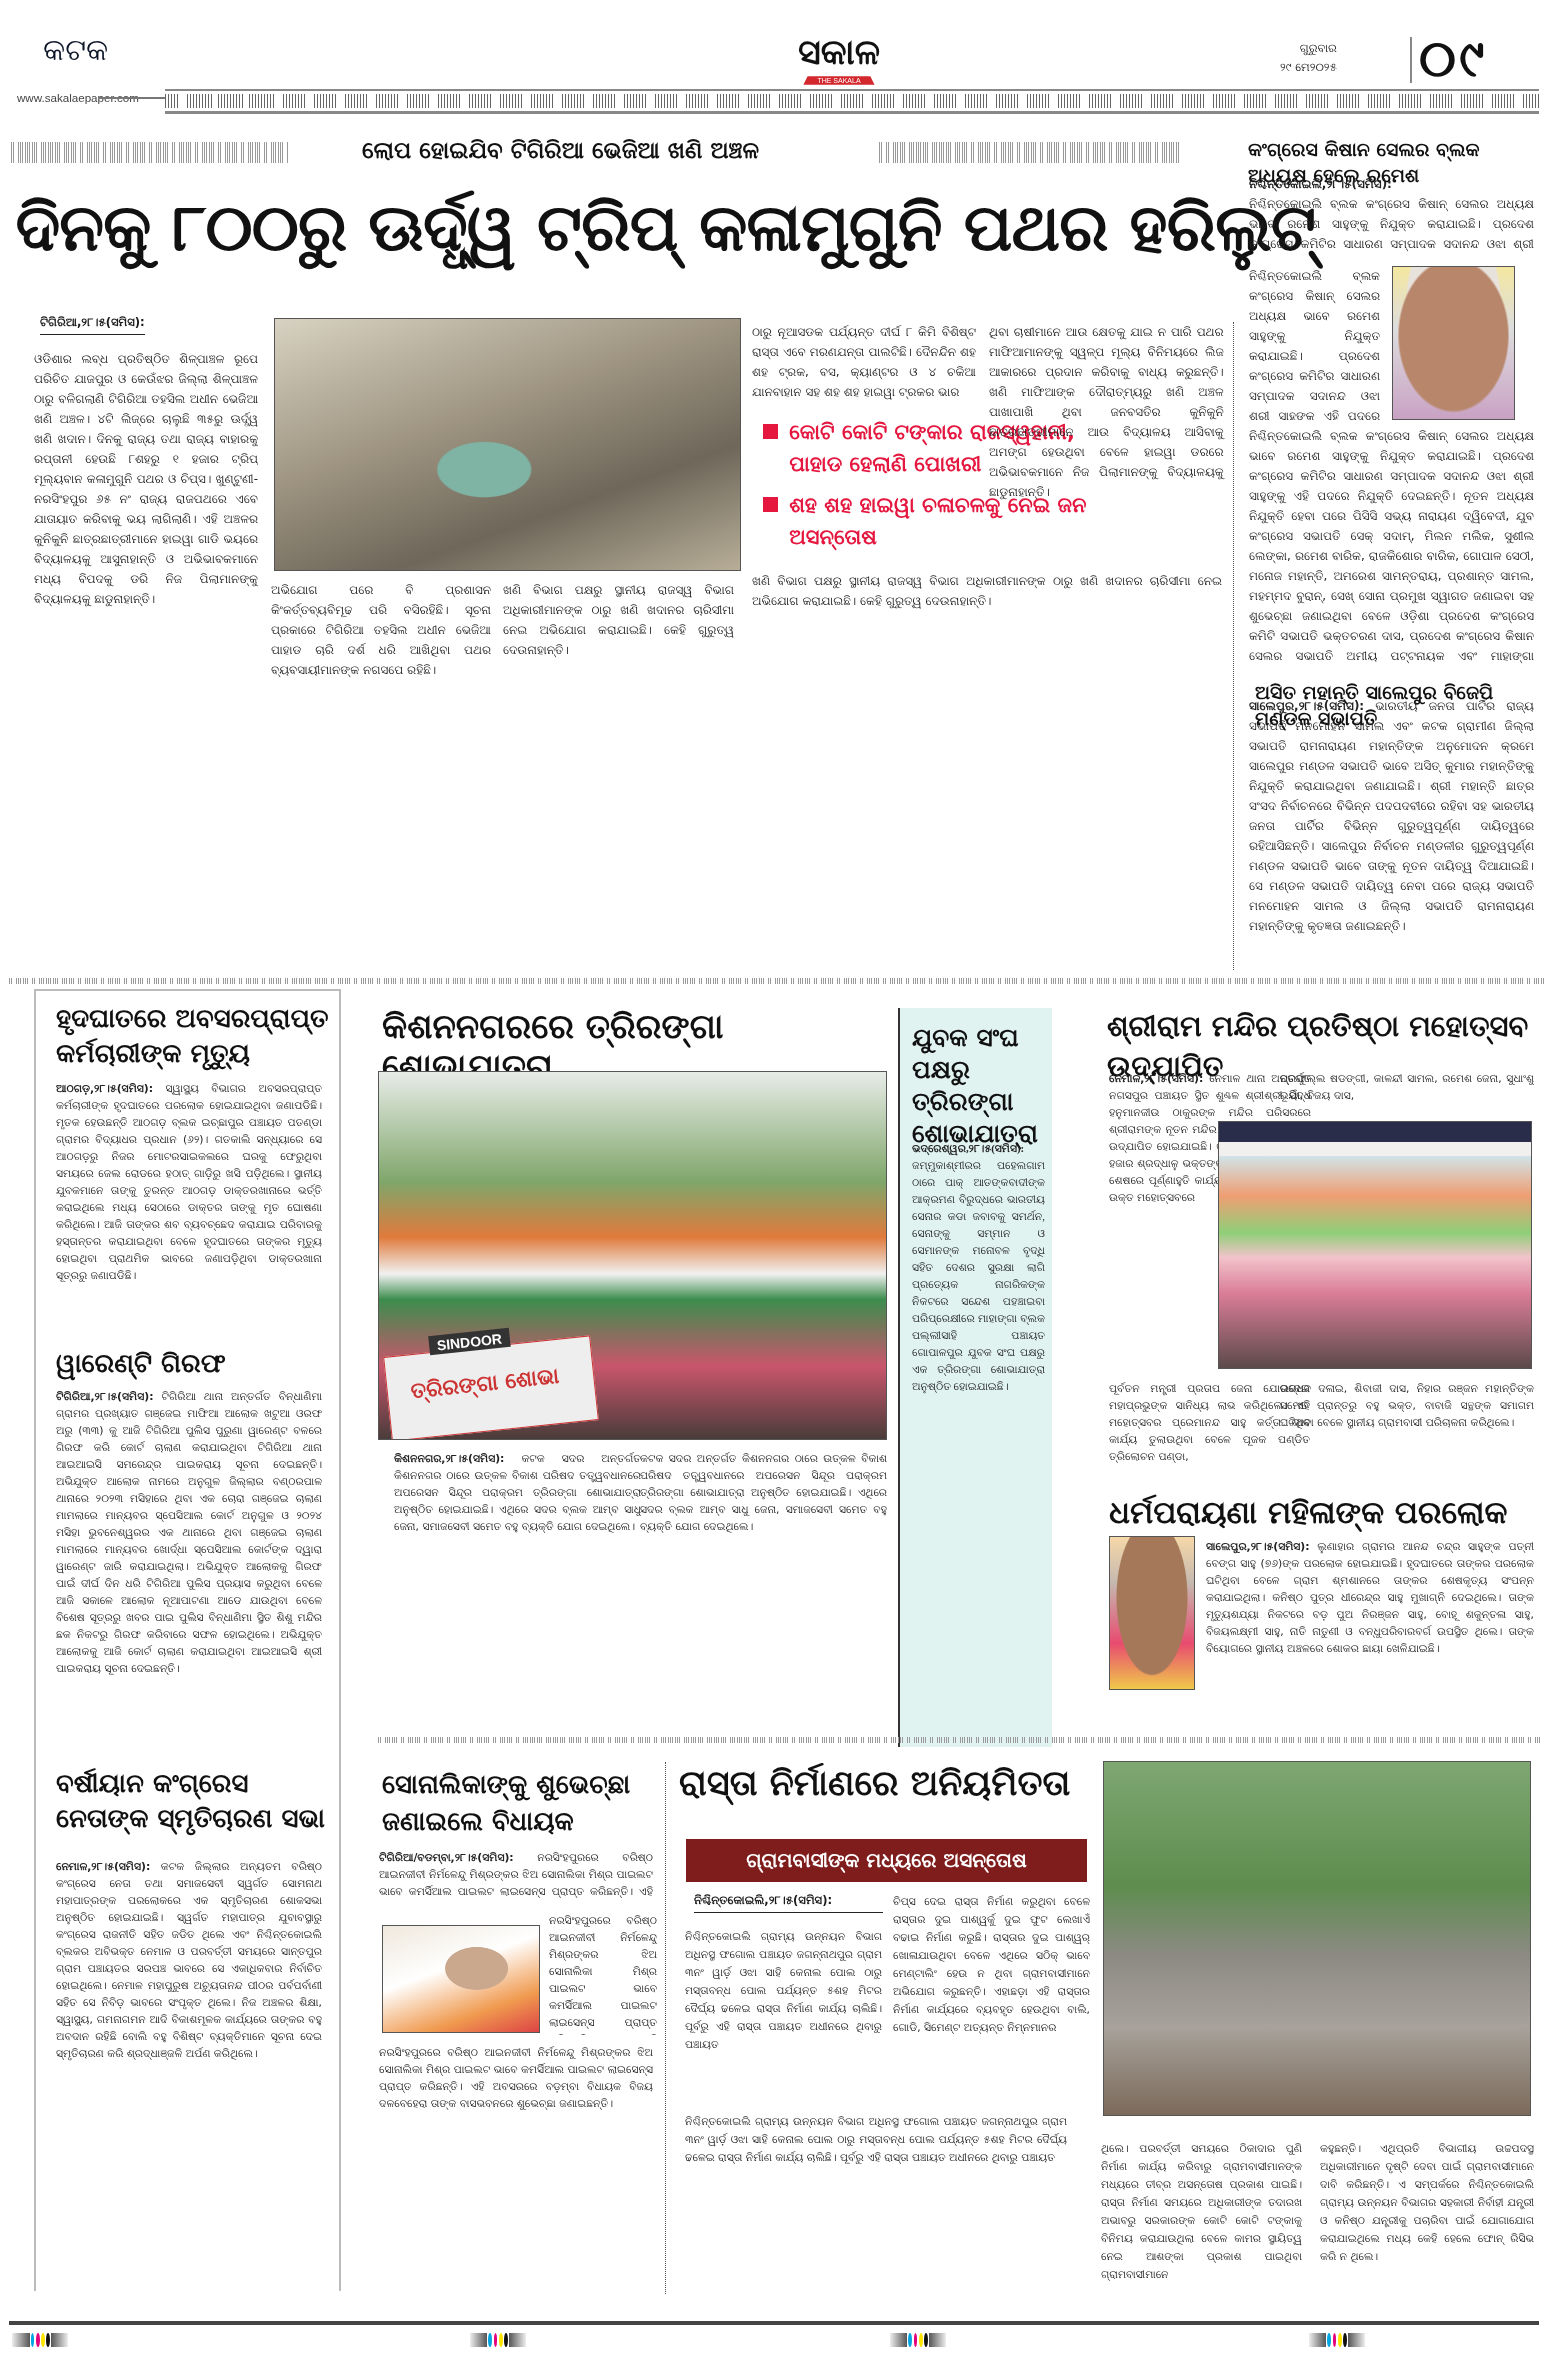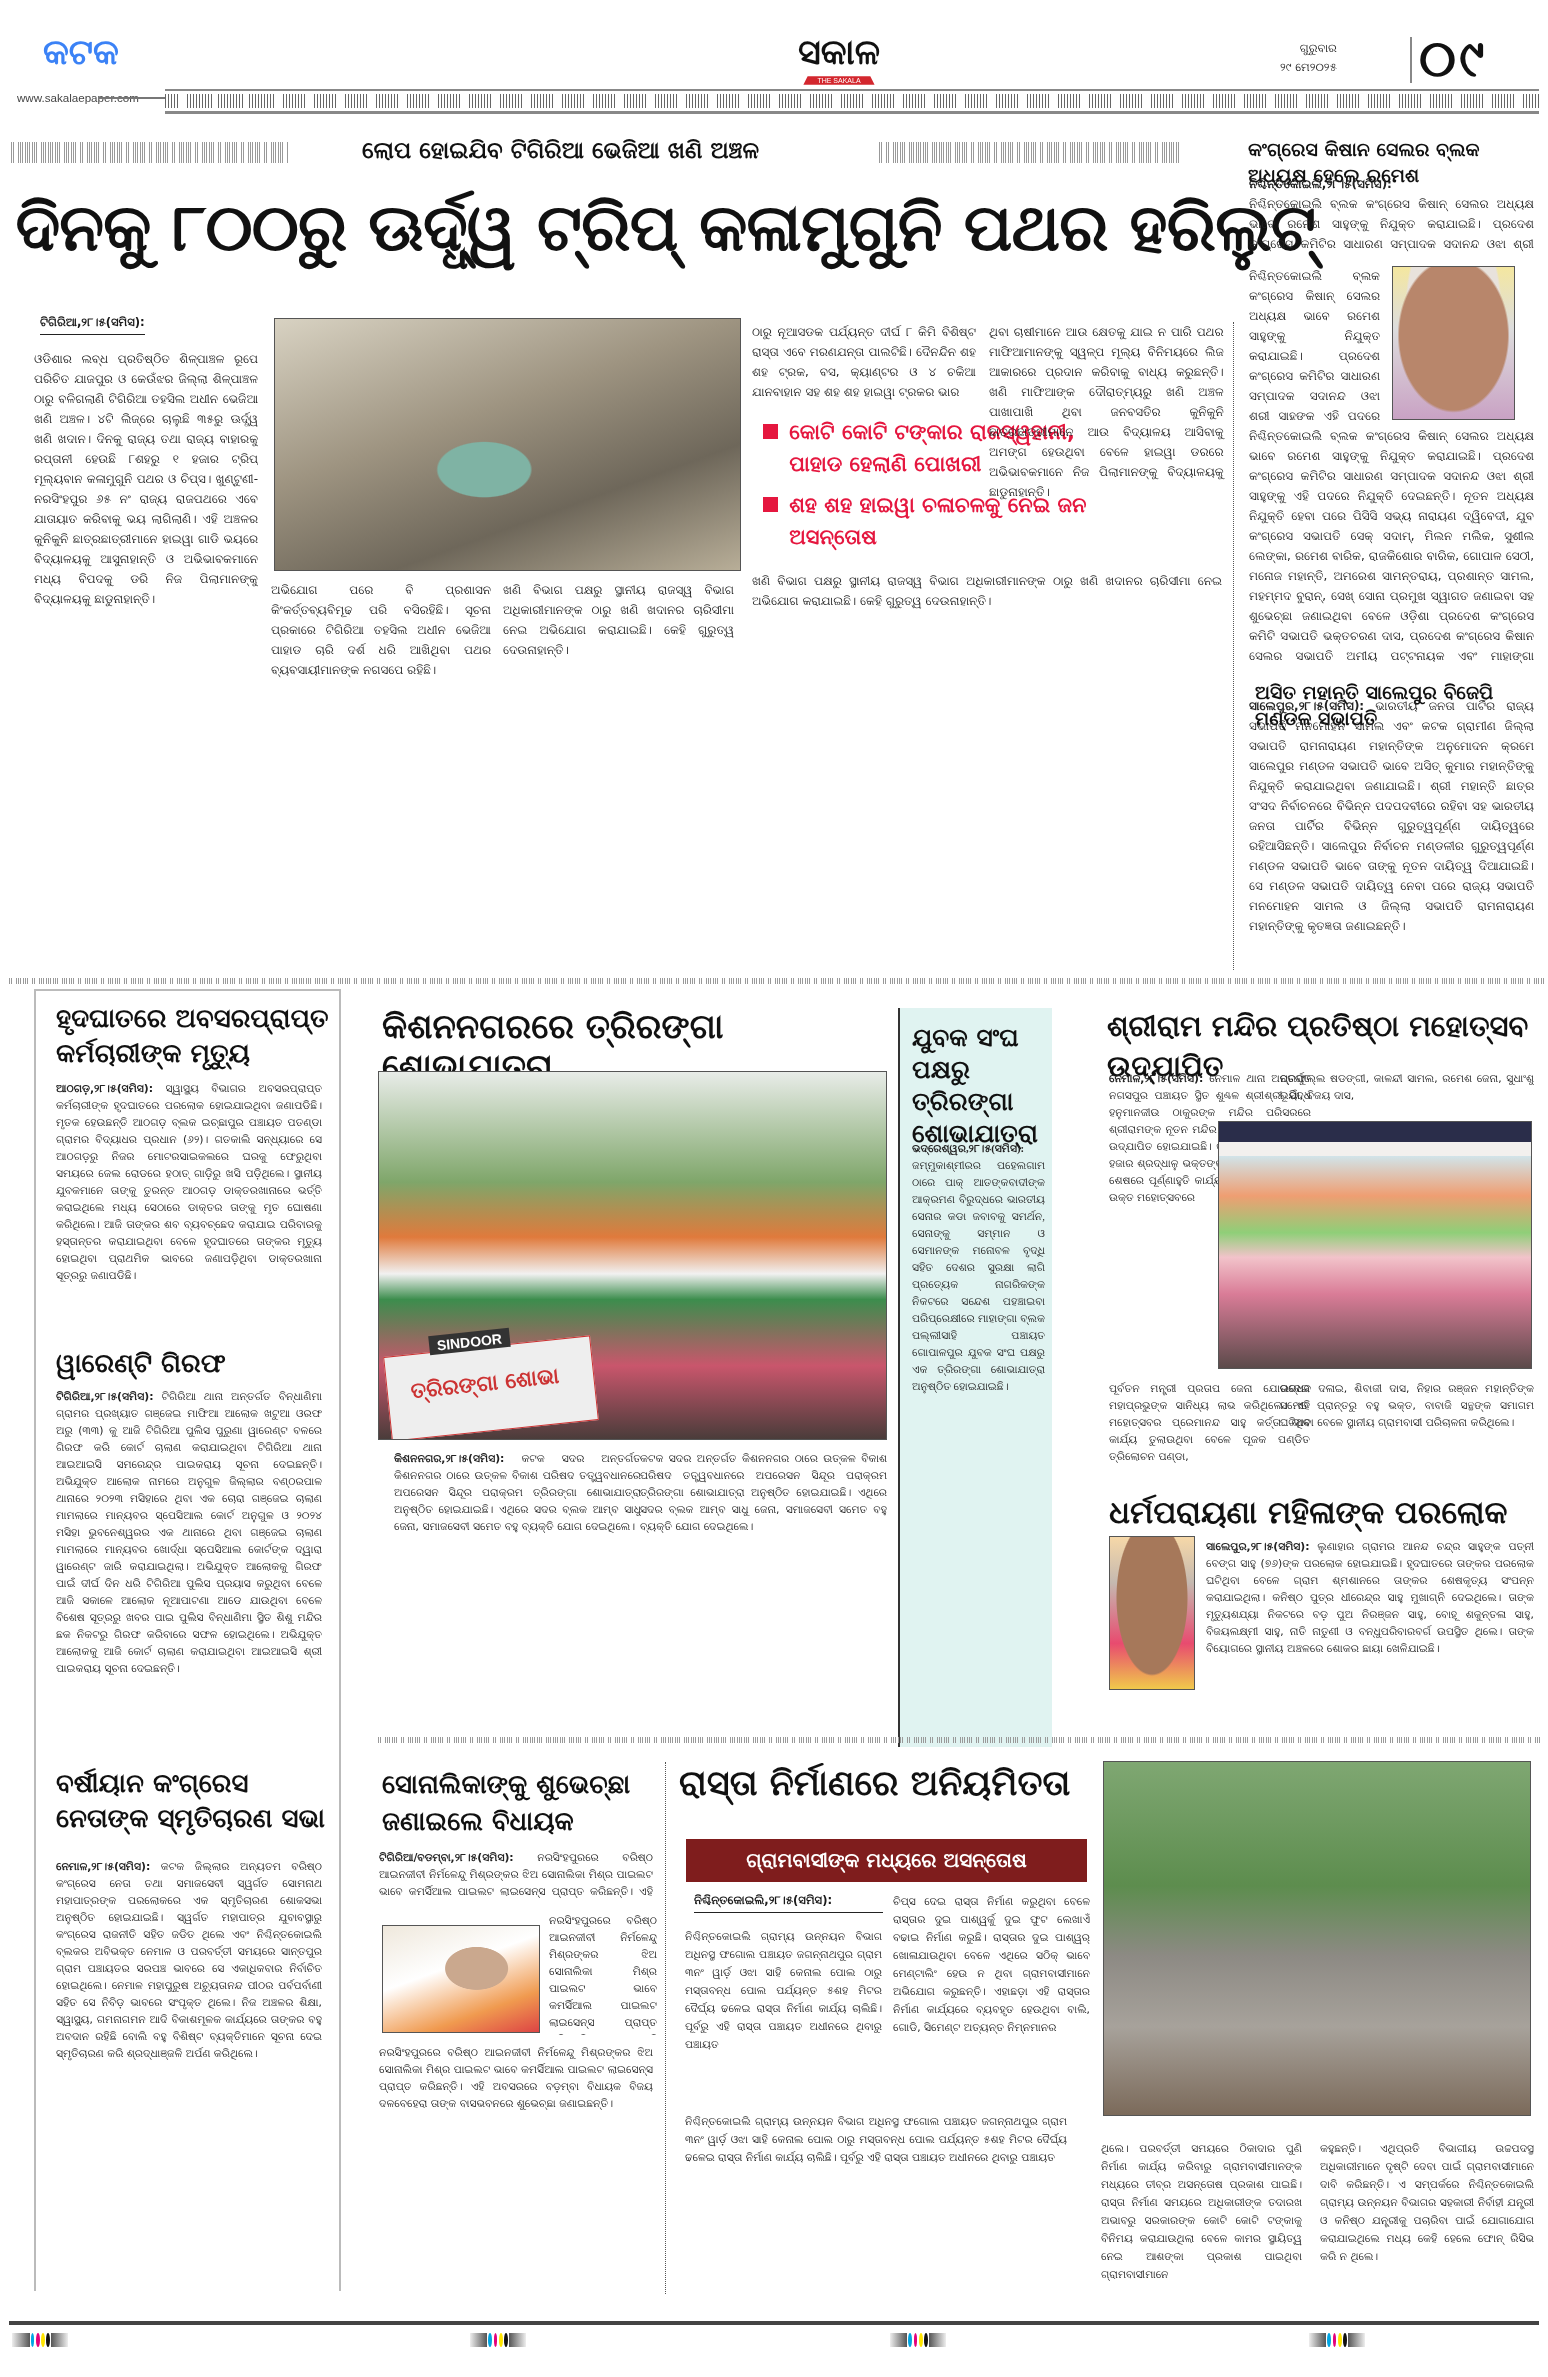--- a/index.html
+++ b/index.html
@@ -2,21 +2,21 @@
 <html style="font-size:12.3px"><head>
 <meta charset="utf-8">
 <style>
   * { box-sizing: border-box; margin: 0; padding: 0; }
   html, body { width: 1548px; height: 2377px; background: #ffffff; overflow: hidden; }
   body { font-family: "DejaVu Sans", sans-serif; color: #1a1a1a; position: relative; }
 
   .abs { position: absolute; }
 
   
-  .city { left: 43px; top: 32px; font-size: 35px; font-weight: bold; color: #3b82f6; }
+  .city { left: 43px; top: 32px; font-size: 30px; font-weight: normal; color: #0f172a; }
   .url { left: 17px; top: 91px; font-size: 11.6px; color: #444; font-family: "Liberation Sans", sans-serif; }
   .url-line { left: 102px; top: 97px; width: 63px; height: 1.5px; background: #777; }
   .logo { left: 798px; top: 32px; text-align: center; }
   .logo-main { font-size: 35px; font-weight: bold; color: #111; line-height: 40px; }
   .logo-sub { display: inline-block; background: #d3272e; color: #fff; font-size: 7px; padding: 0.8px 14px; font-family: "Liberation Sans", sans-serif; clip-path: polygon(6% 0, 94% 0, 100% 100%, 0 100%); }
   .dateblock { left: 1280px; top: 39px; text-align: right; font-size: 11.6px; line-height: 18.5px; color: #222; }
   .vsep { left: 1410px; top: 37px; width: 1.5px; height: 46px; background: #888; }
   .pageno { left: 1419px; top: 29px; font-size: 51px; font-weight: bold; color: #111; letter-spacing: 3.1px; font-family: "Liberation Sans", sans-serif; }
 
   .hatch { background: repeating-linear-gradient(90deg, #666 0 0.8px, transparent 0.8px 3.1px); }

